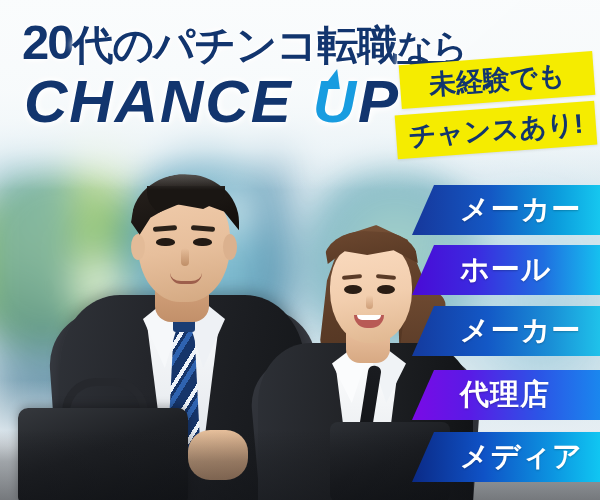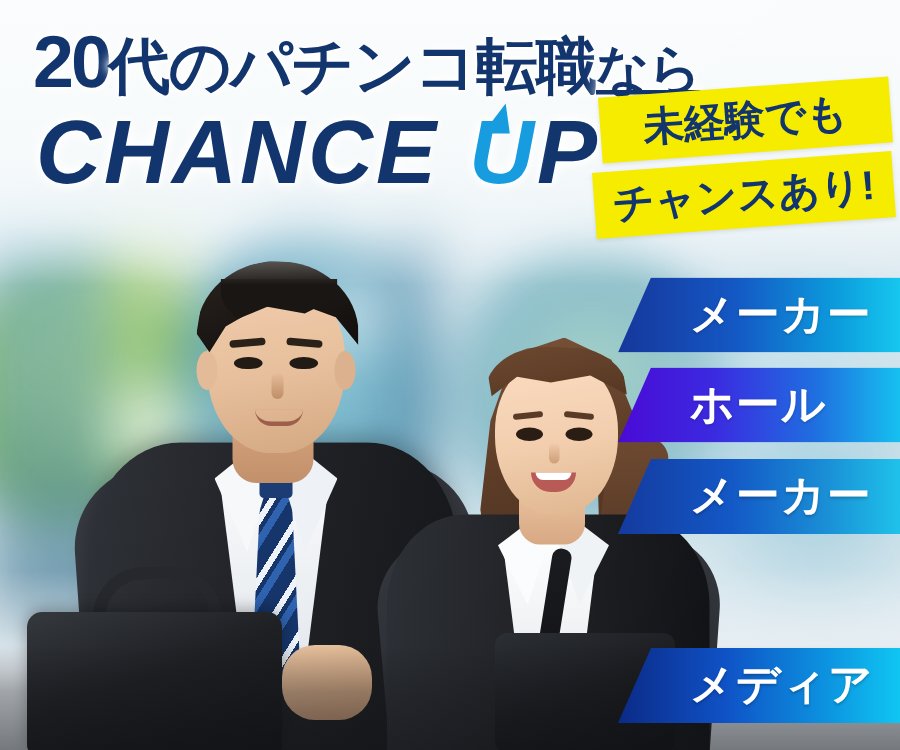--- a/index.html
+++ b/index.html
@@ -317,18 +317,21 @@
 
   <div class="cat c1">
       <span>メーカー</span>
     </div>
   <div class="cat c2">
       <span>ホール</span>
     </div>
   <div class="cat c3">
       <span>メーカー</span>
     </div>
+  <div class="cat c4">
+      <span>代理店</span>
+    </div>
   <div class="cat c5">
       <span>メディア</span>
     </div>
 
 
 </div>
 
 </body></html>

